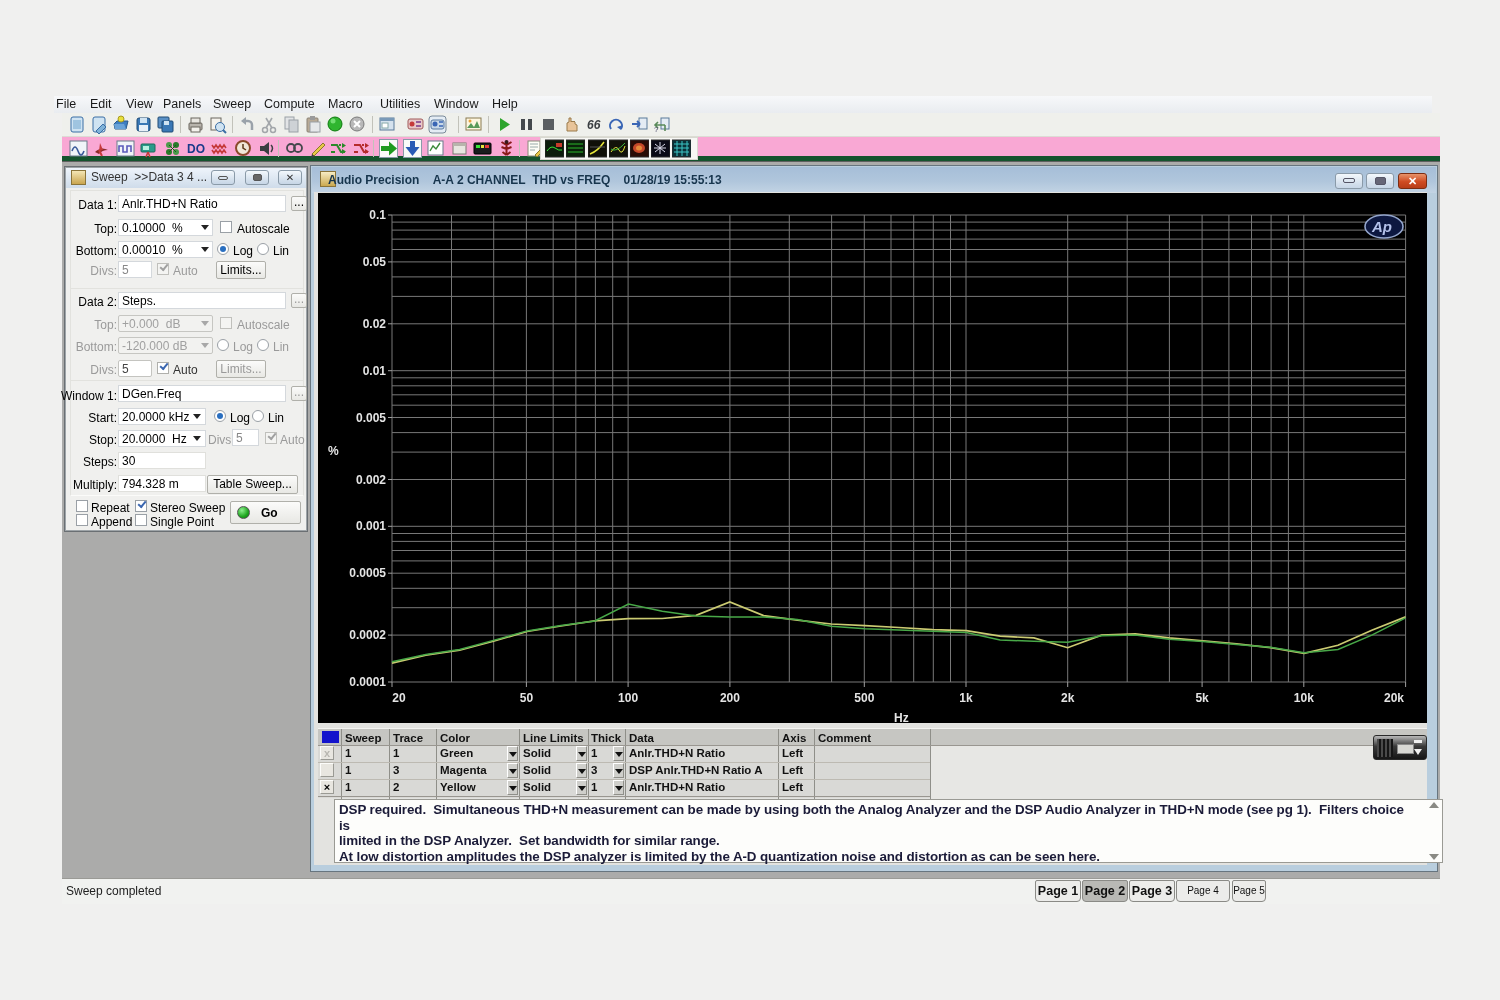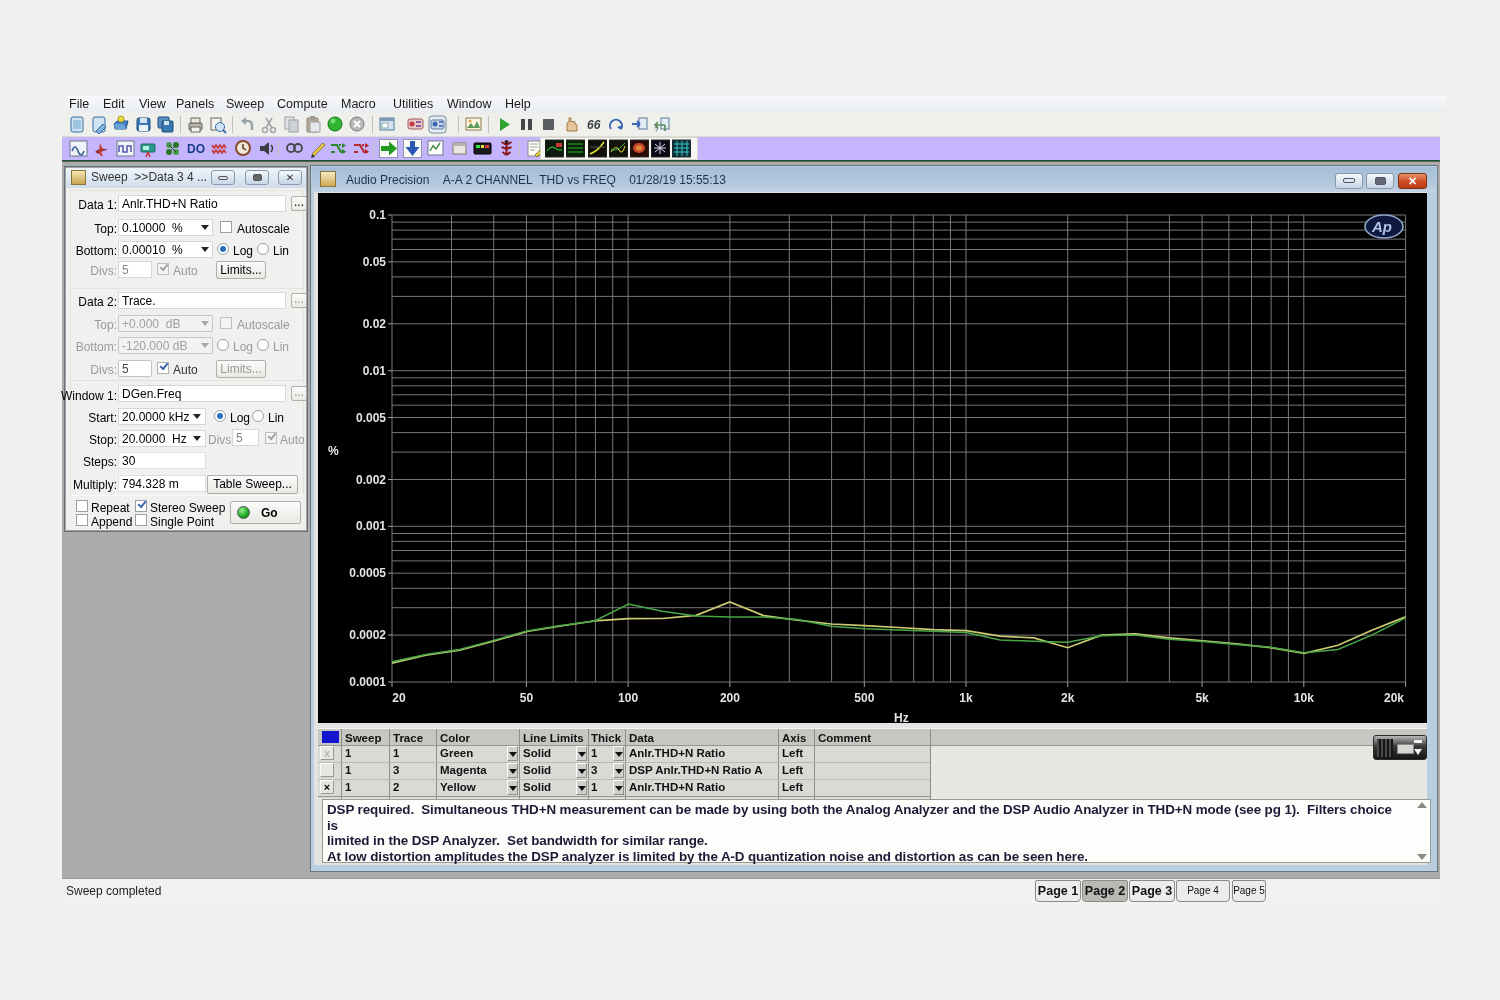--- a/index.html
+++ b/index.html
@@ -1,21 +1,21 @@
 <!DOCTYPE html>
 <html><head><meta charset="utf-8"><style>
 *{box-sizing:border-box;margin:0;padding:0}
 html,body{width:1500px;height:1000px;background:#f0f0ef;font-family:"Liberation Sans",sans-serif;overflow:hidden}
 .abs{position:absolute}
 
-#menubar{left:67px;top:96px;width:1378px;height:17px;background:linear-gradient(#f7f8fa,#e9ecf0);font-size:12.5px;color:#1a1a1a}
+#menubar{left:54px;top:96px;width:1378px;height:17px;background:linear-gradient(#f7f8fa,#e9ecf0);font-size:12.5px;color:#1a1a1a}
 #menubar span{position:absolute;top:1px}
 
 #tb1{left:62px;top:113px;width:1378px;height:24px;background:#eff0ec;border-bottom:1px solid #dcdcd4}
-#tb2{left:62px;top:137px;width:1378px;height:24px;background:#c4b5fd;border-bottom:1px solid #14532d}
+#tb2{left:62px;top:137px;width:1378px;height:24px;background:#f9a8d4;border-bottom:5px solid #14532d}
 .ico{position:absolute;top:2px;width:19px;height:19px}
 .sep{position:absolute;top:3px;width:1px;height:17px;background:#c2c2ba}
 
 #work{left:62px;top:161px;width:1378px;height:717px;background:#ababaa;border-top:1px solid #5f5f5f}
 
 #sweep{left:64px;top:166px;width:244px;height:366px;background:#f0f0ee;border:1px solid #6a6f73;box-shadow:0 0 0 1px #9ea4a8 inset}
 #sweep .tbar{position:absolute;left:1px;top:1px;right:1px;height:20px;background:linear-gradient(#eef4fb,#cfdcea)}
 #sweep .ttl{position:absolute;left:26px;top:3px;font-size:12px;color:#333}
 .wbtn{position:absolute;top:3px;width:26px;height:15px;background:linear-gradient(#f3f8fc,#d3dfec 70%,#c7d6e6);border:1px solid #8a9aa8;border-radius:3px;font-size:9px;color:#444;text-align:center;line-height:13px}
 
@@ -30,35 +30,35 @@
 .rad{position:absolute;width:12px;height:12px;border-radius:50%;background:#fff;border:1px solid #9aa0a6}
 .radon:after{content:"";position:absolute;left:2px;top:2px;width:6px;height:6px;border-radius:50%;background:#2a6fc0}
 .ck:after{content:"";position:absolute;left:2px;top:0px;width:6px;height:3px;border-left:2px solid #3a66b0;border-bottom:2px solid #3a66b0;transform:rotate(-50deg)}
 .ckg:after{border-color:#a0a0a0}
 .btn{position:absolute;background:linear-gradient(#fbfbfa,#e8e8e4);border:1px solid #b0b0aa;border-radius:2px;font-size:12px;color:#000;text-align:center}
 .txt{position:absolute;font-size:12px;color:#000}
 .txtg{color:#9a9a9a}
 
 #chartwin{left:310px;top:165px;width:1128px;height:707px;background:#b9cede;border:1px solid #67757f}
 #chartwin .tbar{position:absolute;left:1px;top:1px;right:1px;height:26px;background:linear-gradient(#a6bed8,#b0c6dc 55%,#c3d4e4)}
-#ctitle{position:absolute;left:35px;top:7px;font-size:12px;font-weight:normal;color:#17354d}
+#ctitle{position:absolute;left:17px;top:7px;font-size:12px;font-weight:bold;color:#17354d}
 #chartbody{position:absolute;left:3px;top:26px;width:1113px;height:673px;background:#e3e3e0}
 #plot{position:absolute;left:4px;top:1px;width:1109px;height:530px;background:#000}
 
 #grid{position:absolute;left:4px;top:536px;width:1109px;height:70px;background:#d9d9d6;border-top:1px solid #f5f5f2}
 .th{position:absolute;font-size:11.5px;font-weight:bold;color:#111;top:3px}
 .td{position:absolute;font-size:11.5px;color:#111}
 .tdb{font-weight:bold}
 .vline{position:absolute;top:0;width:1px;background:#8f8f89;height:70px}
 .hline{position:absolute;left:0;height:1px;background:#bdbab2;width:620px}
 .ddbtn{position:absolute;width:11px;height:15px;background:#cfcfcb;border:1px solid #8f8f89;border-top-color:#fff;border-left-color:#fff}
 .ddbtn:after{content:"";position:absolute;left:1px;top:5px;width:0;height:0;border-left:4px solid transparent;border-right:4px solid transparent;border-top:5px solid #111}
 .rowcb{position:absolute;width:14px;height:14px;background:#e8e6e0;border:1px solid #9a9a94;border-top-color:#fcfcfa;border-left-color:#fcfcfa;font-size:11px;font-weight:bold;text-align:center;line-height:13px}
 
-#comment{position:absolute;left:8px;top:607px;width:1109px;height:64px;background:#fdfdfb;border:1px solid #9a9a94;font-size:13.4px;font-weight:bold;color:#1b1b38;line-height:15.5px;padding:2px 30px 2px 4px;letter-spacing:-0.1px}
+#comment{position:absolute;left:20px;top:607px;width:1109px;height:64px;background:#fdfdfb;border:1px solid #9a9a94;font-size:13.4px;font-weight:bold;color:#1b1b38;line-height:15.5px;padding:2px 30px 2px 4px;letter-spacing:-0.1px}
 
 #status{left:62px;top:878px;width:1378px;height:26px;background:#f1f2f0;border-top:1px solid #9a9a96;font-size:12px;color:#222}
 .ptab{position:absolute;top:880px;height:22px;background:#ececea;border:1px solid #8a8a86;border-radius:2px 2px 4px 4px;font-weight:bold;font-size:12.5px;text-align:center;color:#111;line-height:20px}
 </style></head>
 <body>
 <div class="abs" id="menubar">
  <span style="left:2px">File</span>
     <span style="left:36px">Edit</span>
     <span style="left:72px">View</span>
  <span style="left:109px">Panels</span>
@@ -345,21 +345,21 @@
  <div class="rad" style="left:192px;top:76px"></div>
  <div class="txt" style="left:208px;top:77px">Lin</div>
 
  <div class="lbl lblg" style="left:0;top:97px">Divs:</div>
  <div class="fld" style="left:53px;top:94px;width:34px;color:#888">5</div>
  <div class="cb cbg ck ckg" style="left:92px;top:96px"></div>
  <div class="txt txtg" style="left:108px;top:97px">Auto</div>
  <div class="btn" style="left:151px;top:94px;width:50px;height:18px;line-height:16px">Limits...</div>
 
  <div class="lbl" style="left:0;top:128px">Data 2:</div>
- <div class="fld" style="left:53px;top:125px;width:168px">Trace.</div>
+ <div class="fld" style="left:53px;top:125px;width:168px">Steps.</div>
  <div class="btn" style="left:226px;top:126px;width:16px;height:15px;line-height:10px;color:#999">...</div>
 
  <div class="lbl lblg" style="left:0;top:151px">Top:</div>
  <div class="fld fldg" style="left:53px;top:148px;width:95px">+0.000&nbsp; dB</div>
  <div class="drop dropg" style="left:136px;top:154px"></div>
  <div class="cb cbg" style="left:155px;top:150px"></div>
  <div class="txt txtg" style="left:172px;top:151px">Autoscale</div>
 
  <div class="lbl lblg" style="left:0;top:173px">Bottom:</div>
  <div class="fld fldg" style="left:53px;top:170px;width:95px">-120.000 dB</div>

